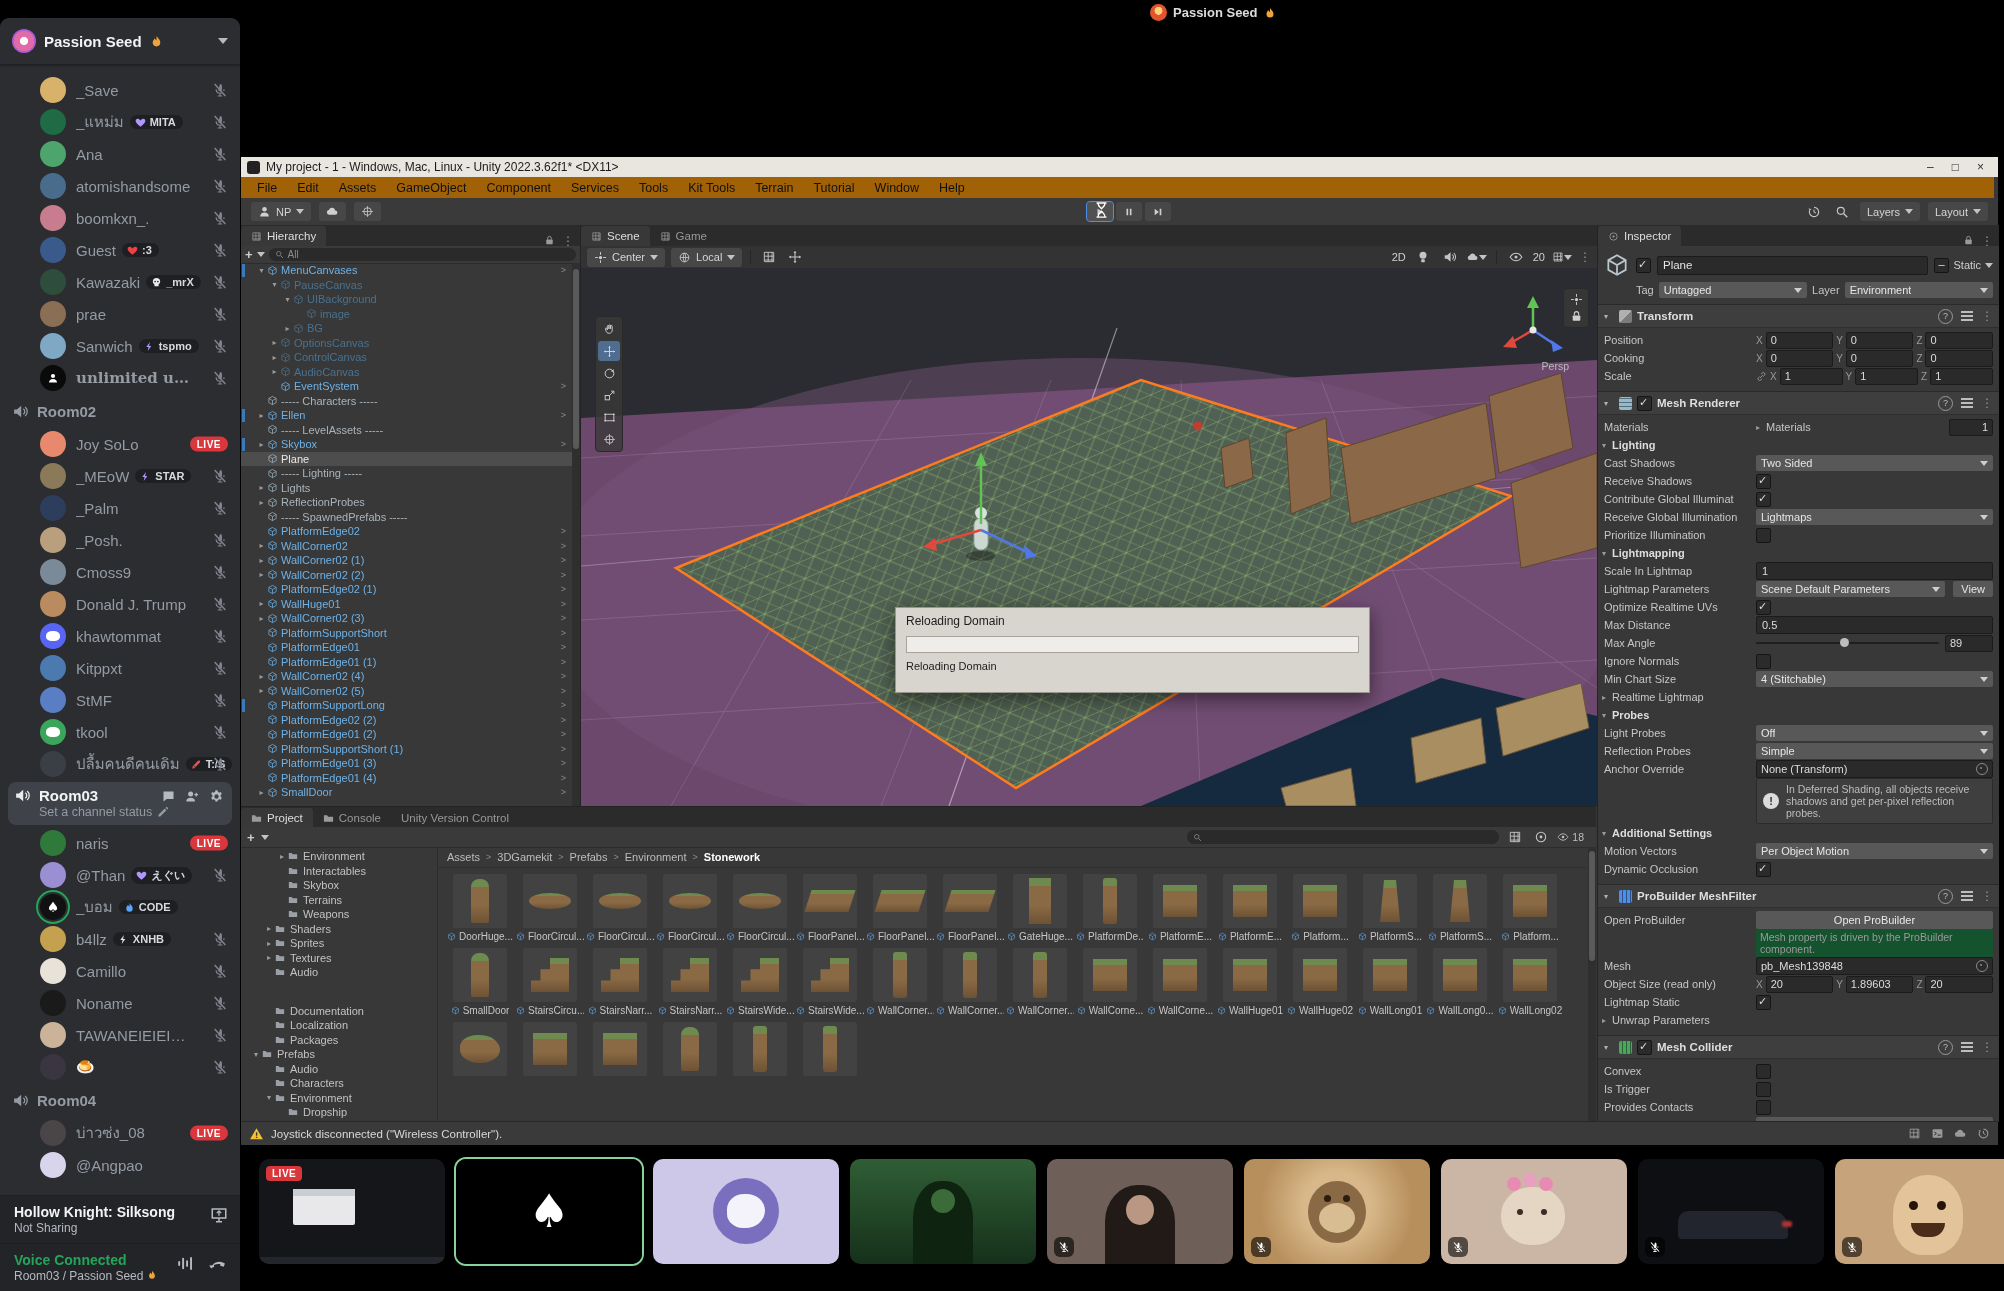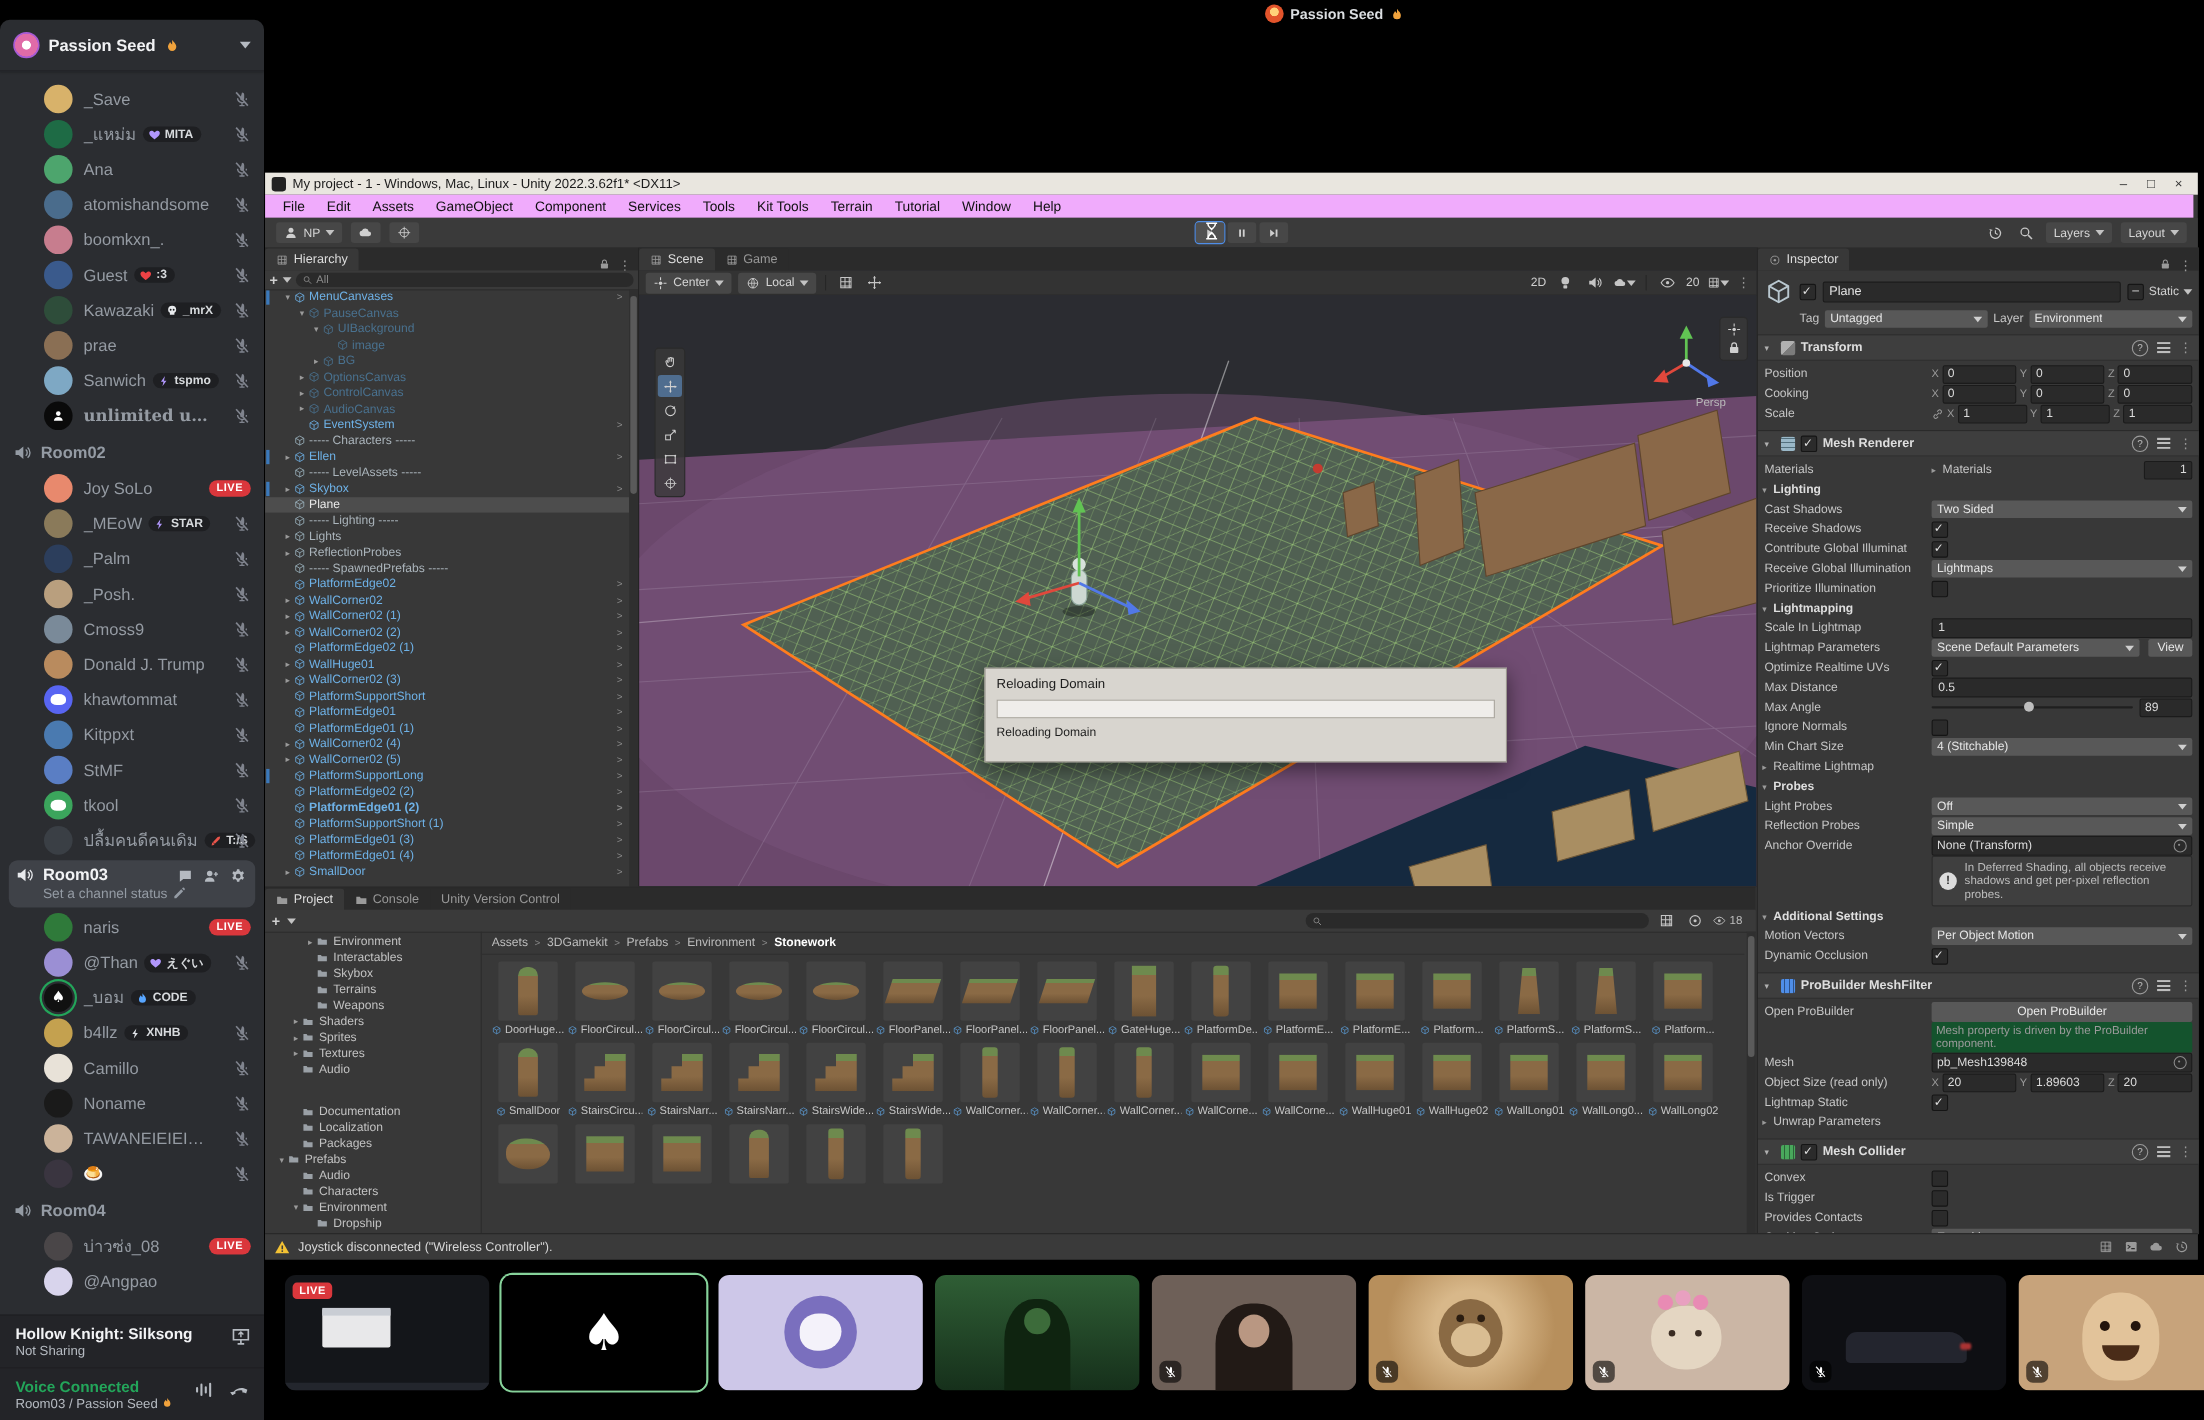--- a/index.html
+++ b/index.html
@@ -59,21 +59,21 @@
   .sb-card .l2row{display:flex;align-items:flex-start;gap:4px;}
   .sb-card .card-ics{position:absolute;right:12px;top:10px;display:flex;gap:14px;color:#b5bac1;}
   .sb-card .card-ics .ic{width:19px;height:19px;}
 
   
   #unity{position:absolute;left:241px;top:157px;width:1757px;height:988px;background:#383838;font-size:11px;}
   #u-title{position:absolute;left:0;top:0;right:0;height:20px;background:#e9e6df;display:flex;align-items:center;
     padding:0 6px;color:#1b1b1b;font-size:12px;gap:6px;}
   #u-title .ulogo{width:13px;height:13px;border-radius:3px;background:#222;}
   #u-title .wbtns{margin-left:auto;display:flex;gap:18px;color:#333;font-size:12px;padding-right:8px;}
-  #u-menu{position:absolute;left:0;top:20px;right:4px;height:21px;background:#f0abfc;display:flex;align-items:center;
+  #u-menu{position:absolute;left:0;top:20px;right:4px;height:21px;background:#a16207;display:flex;align-items:center;
     padding-left:6px;color:#111;}
   #u-menu .mi{padding:0 10px;font-size:12.5px;}
   #u-tool{position:absolute;left:0;top:41px;right:0;height:27px;background:#3a3a3a;border-bottom:1px solid #272727;
     display:flex;align-items:center;padding:0 10px;color:#c8c8c8;}
   .tpill{height:19px;background:#474747;border-radius:3px;display:flex;align-items:center;gap:5px;
     padding:0 7px;margin-right:8px;font-size:11px;color:#d5d5d5;}
   .tpill .ic{width:13px;height:13px;color:#cfcfcf;}
   .cdown{width:0;height:0;border-left:4px solid transparent;border-right:4px solid transparent;border-top:5px solid #c3c3c3;}
   #play-ctr{position:absolute;left:846px;top:4px;display:flex;gap:3px;}
   .pbtn{width:26px;height:19px;background:#474747;border-radius:3px;display:flex;align-items:center;justify-content:center;color:#cfcfcf;}
@@ -1432,21 +1432,21 @@
 
             <span class="arr"></span>
             <span class="ic cube">
               <svg>
                 <use href="#i-cube"></use>
               </svg>
             </span>
             <span class="lbl">PlatformEdge02 (2)</span>
             <span class="pra">&gt;</span>
           </div>
-          <div class="h-row prefab" style="padding-left: 15px; font-weight: bold;">
+          <div class="h-row prefab" style="padding-left: 15px;">
 
             <span class="arr"></span>
             <span class="ic cube">
               <svg>
                 <use href="#i-cube"></use>
               </svg>
             </span>
             <span class="lbl">PlatformEdge01 (2)</span>
             <span class="pra">&gt;</span>
           </div>

